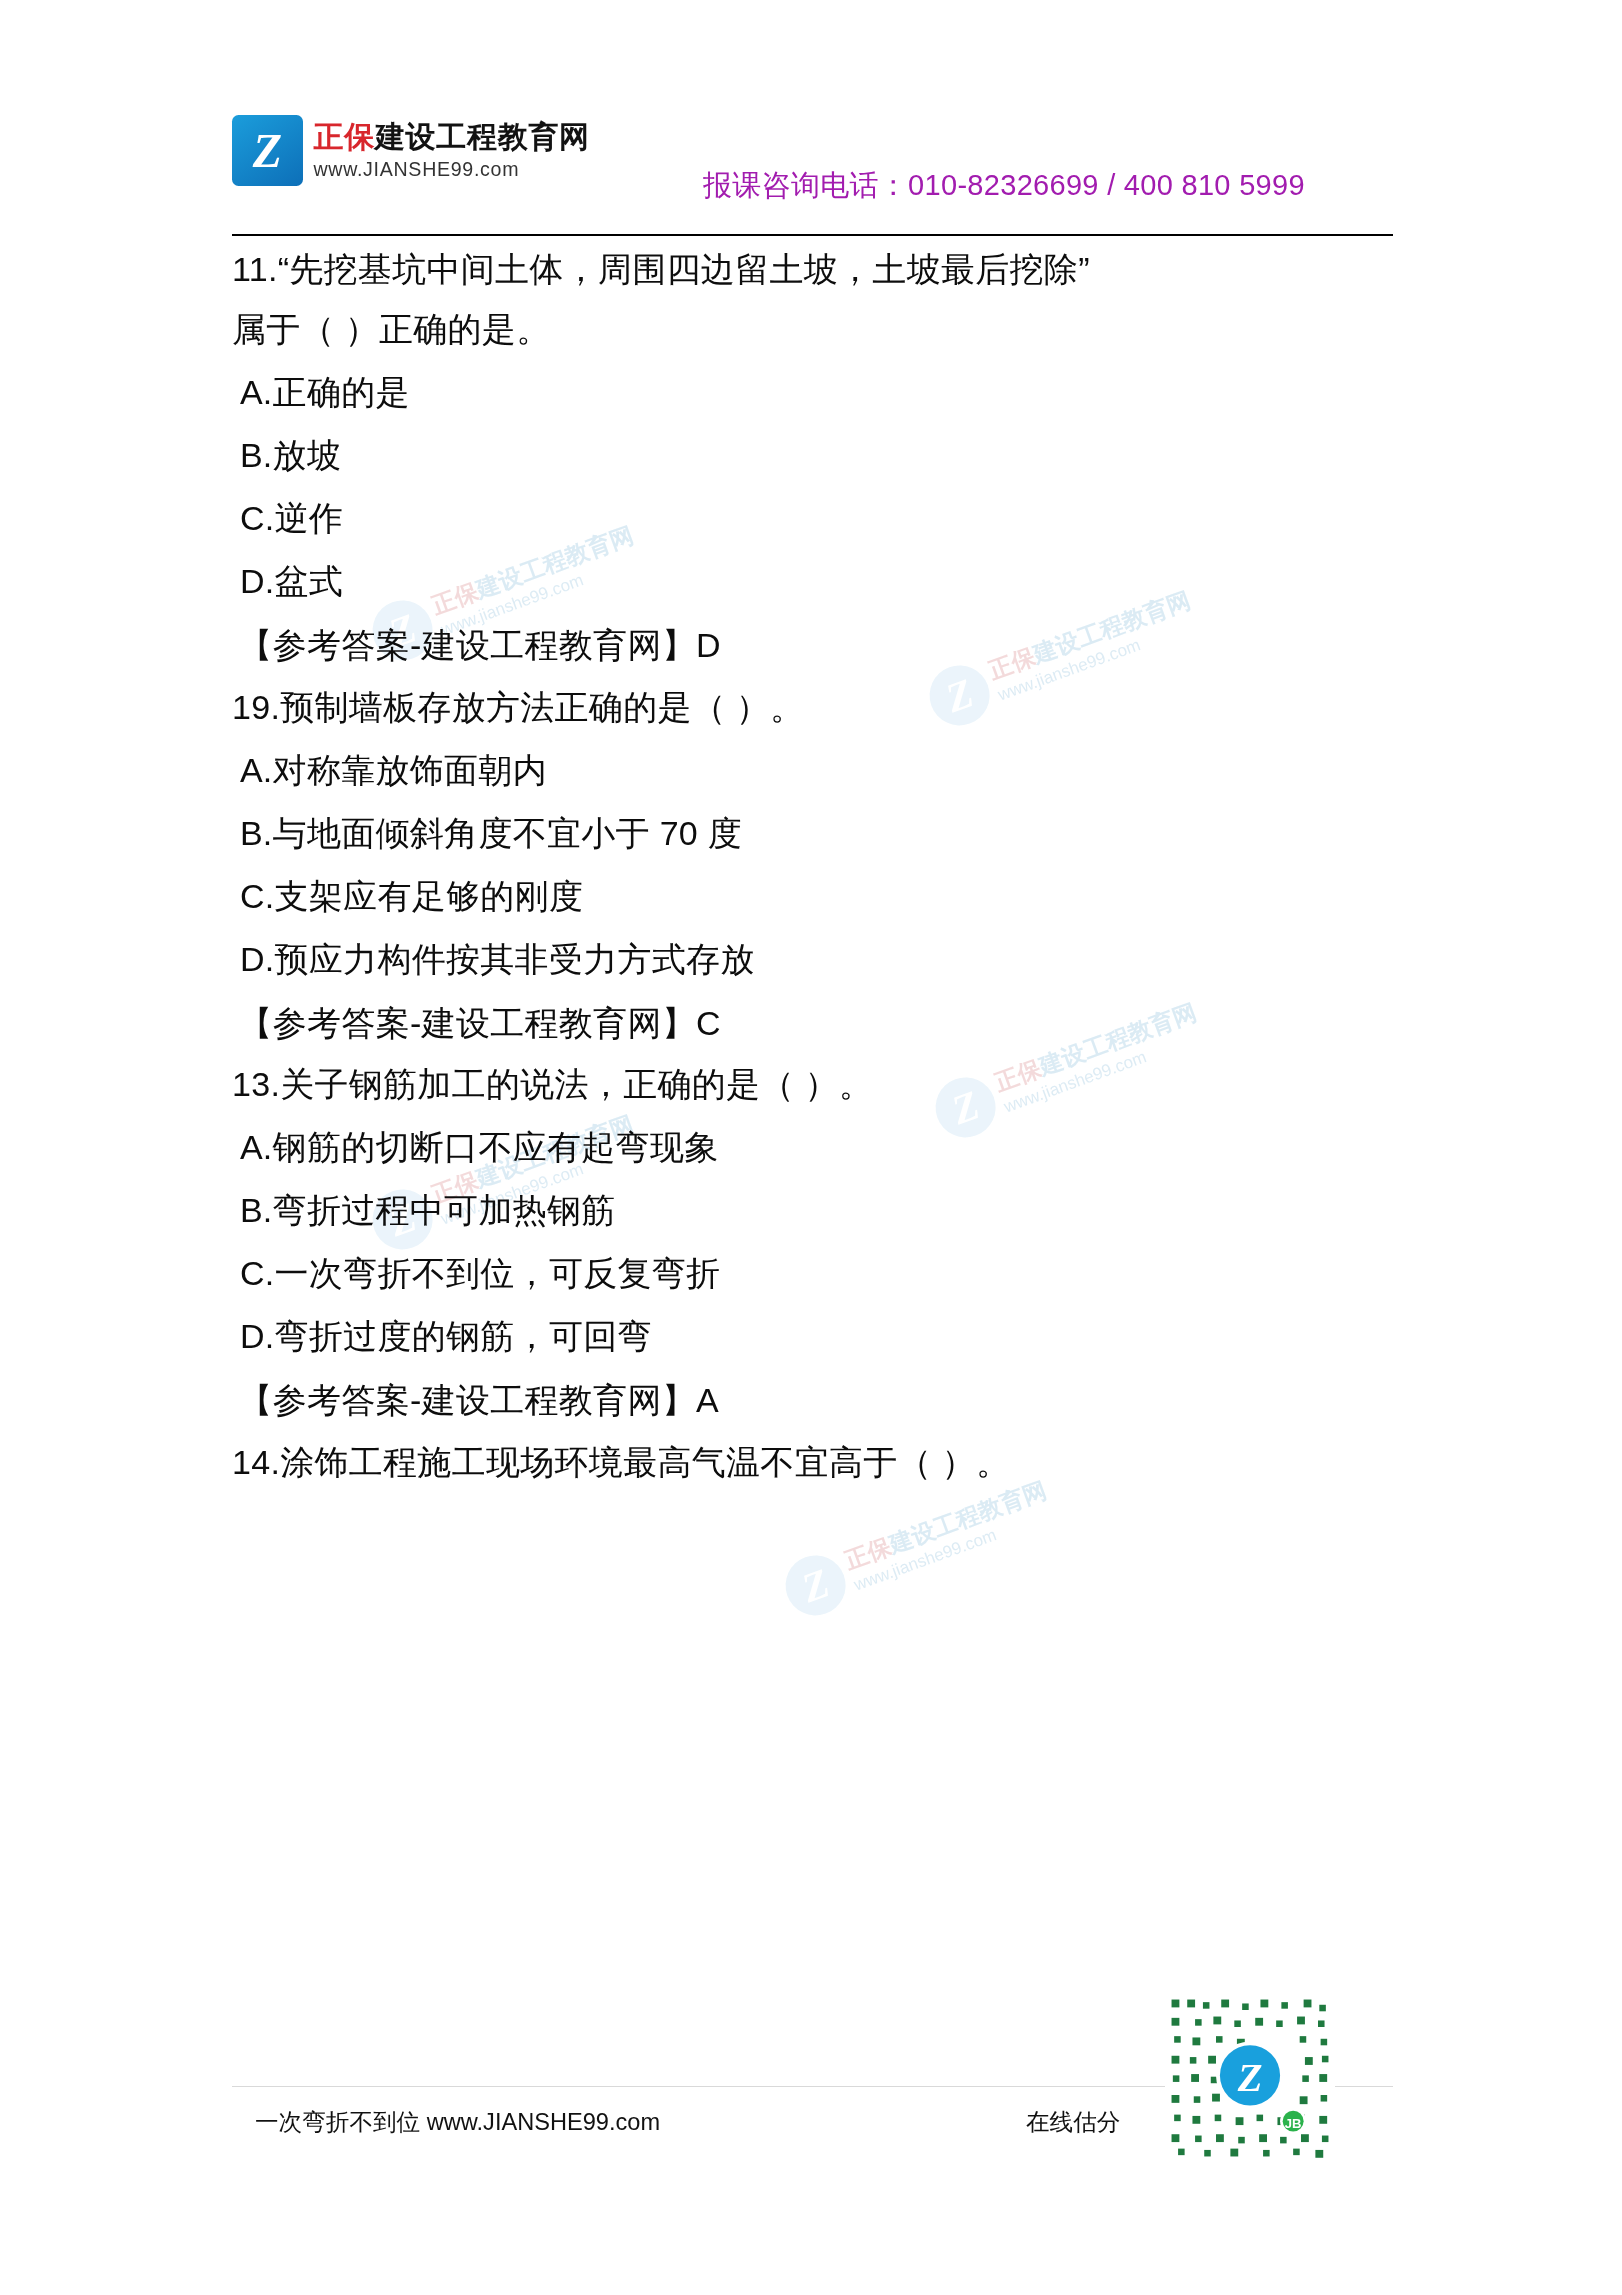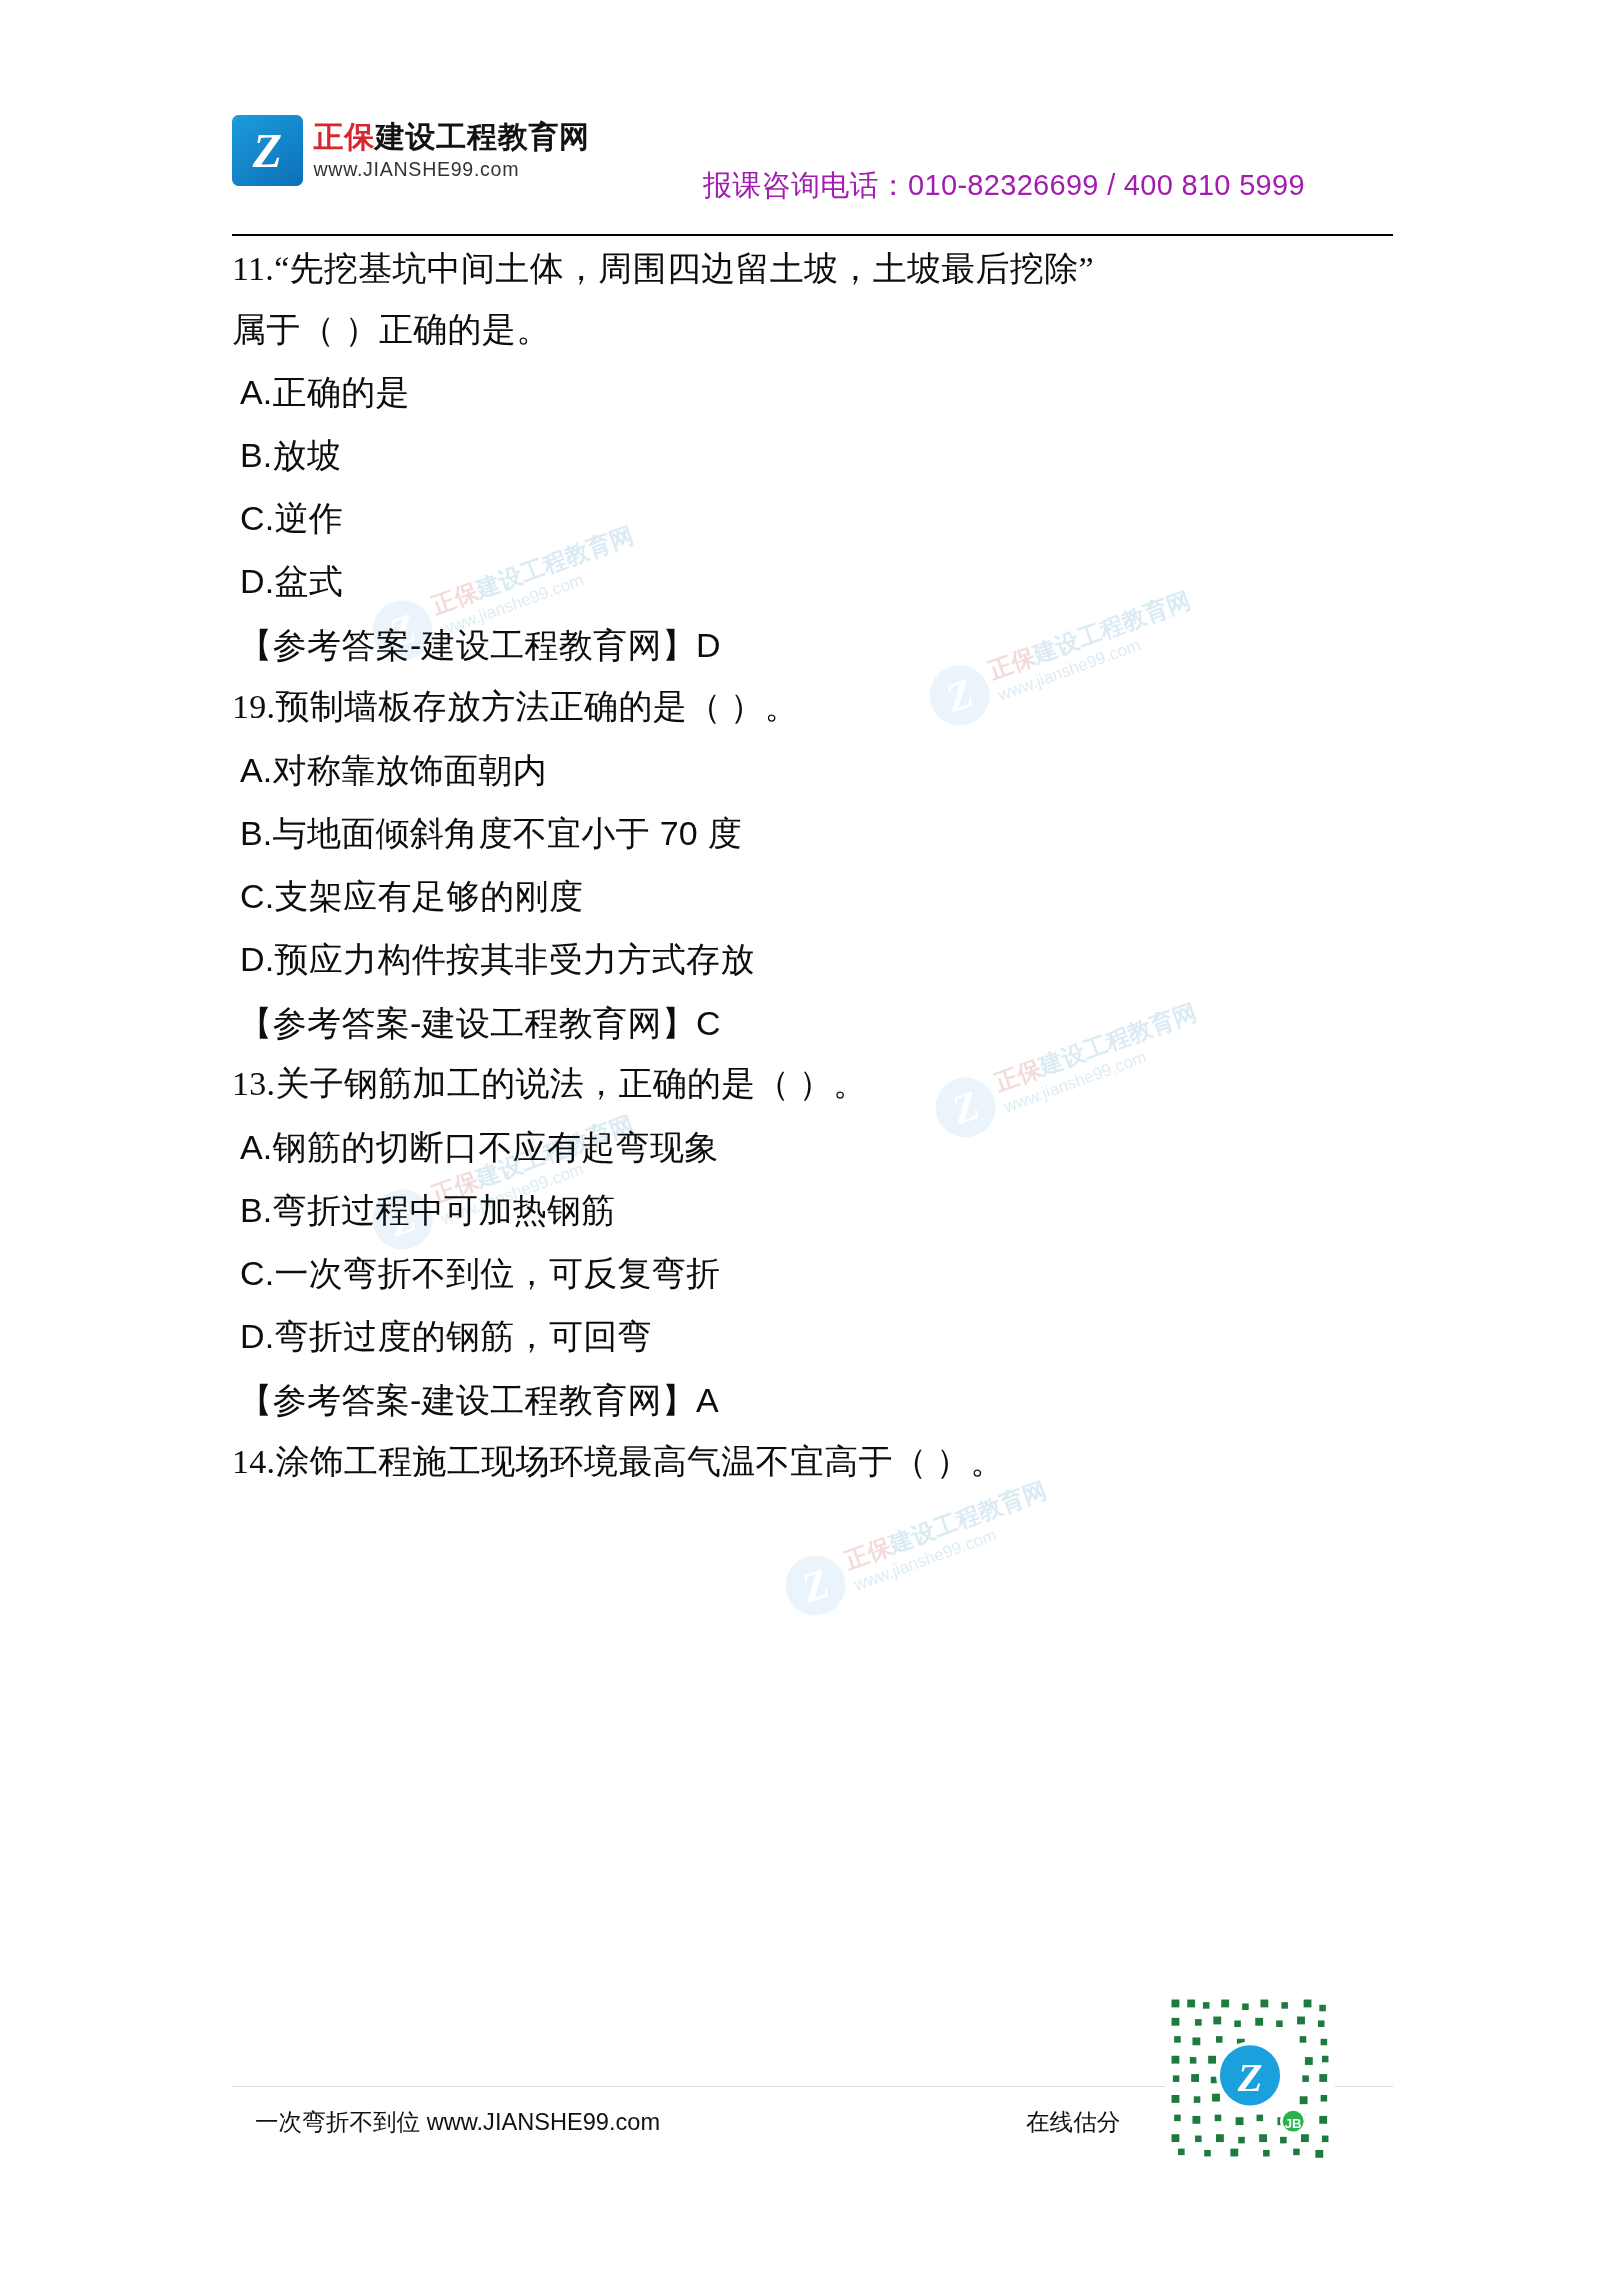--- a/index.html
+++ b/index.html
@@ -108,21 +108,20 @@
   .line {
     font-size: 34px;
     line-height: 1.0;
     color: #0d0d0d;
     white-space: nowrap;
     letter-spacing: 0.3px;
   }
   .q-line {
     margin-top: 27.5px;
     margin-bottom: 0;
-    font-family: Liberation Serif, serif;
   }
   .opt-line {
     margin-top: 29px;
     padding-left: 7.9px;
   }
   .cont-line {
     margin-top: 26px;
   }
   .ans-line {
     margin-top: 30px;

